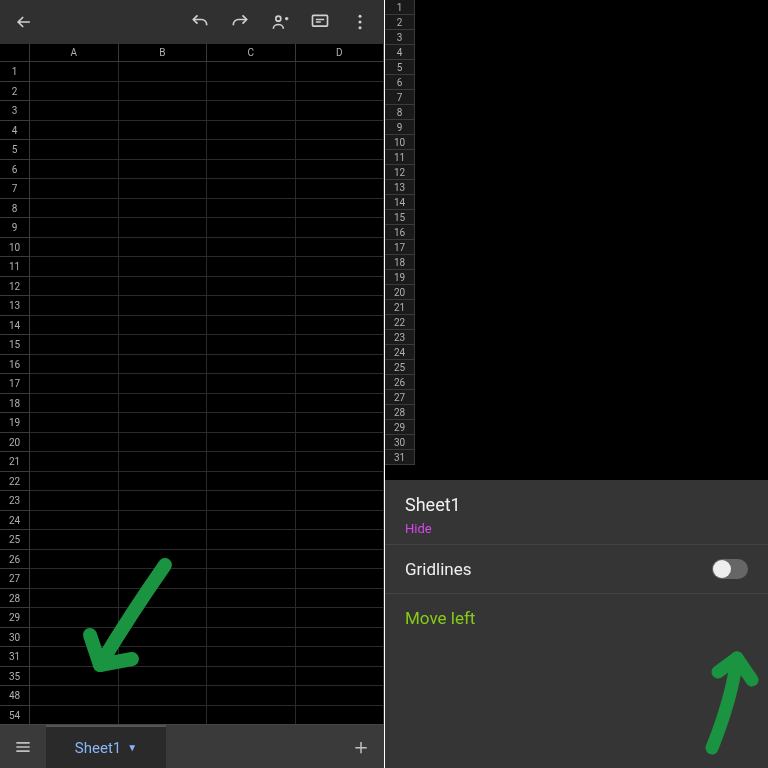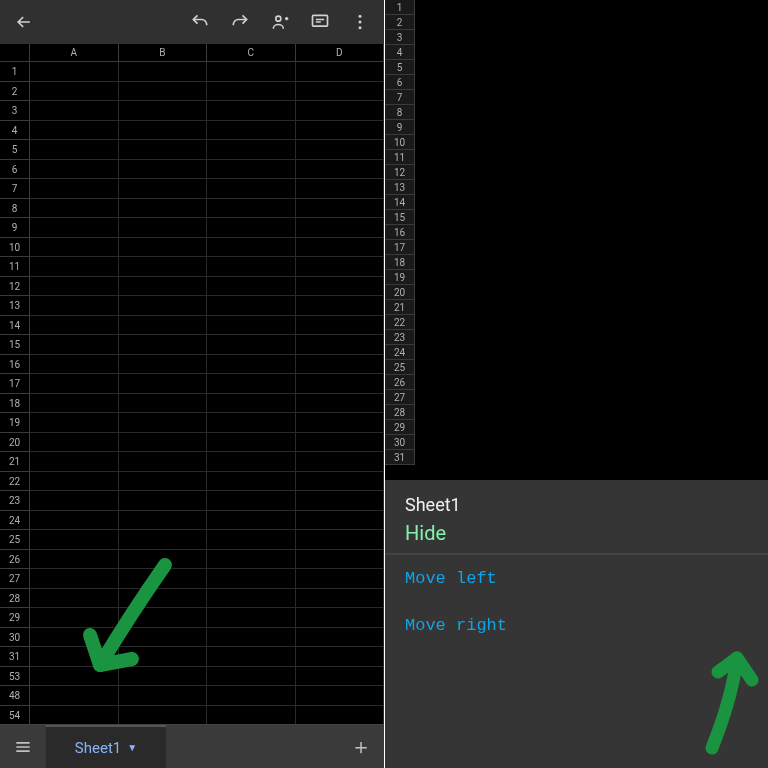--- a/index.html
+++ b/index.html
@@ -78,28 +78,28 @@
   .black-cell { flex: 1; background: #000; }
 
   .sheet-menu {
     position: absolute; left: 0; right: 0; bottom: 0; height: 288px;
     background: #353535;
   }
   .sheet-menu-title {
     padding: 14px 20px 10px 20px; font-size: 18px; color: #f0f0f0;
   }
   .sheet-menu-hide-partial {
-    padding: 0 20px 8px 20px; font-size: 20px; color: #86efac;
+    padding: 0 20px 8px 20px; font-size: 13px; color: #d946ef;
     margin-top: -4px;
   }
   .menu-item {
     display: flex; align-items: center; padding: 14px 20px;
     font-size: 17px; color: #f0f0f0;
   }
-  .menu-item.disabled { color: #0ea5e9; font-family: Liberation Mono, monospace; }
+  .menu-item.disabled { color: #84cc16; }
   .menu-item .item-right { margin-left: auto; display: flex; align-items: center; gap: 10px; }
   .no-color-circle {
     width: 22px; height: 22px; border-radius: 50%; border: 1px solid #555;
     position: relative;
   }
   .no-color-circle::after {
     content: ''; position: absolute; width: 24px; height: 1px; background: #c33;
     top: 10px; left: -1px; transform: rotate(45deg);
   }
   .chev { color: #c0c0c0; font-size: 18px; }
@@ -382,21 +382,21 @@
             <div class="cell"></div>
           </div>
           <div class="g-row">
             <div class="rowhead">31</div>
             <div class="cell"></div>
             <div class="cell"></div>
             <div class="cell"></div>
             <div class="cell"></div>
           </div>
           <div class="g-row">
-            <div class="rowhead">53</div>
+            <div class="rowhead">35</div>
             <div class="cell"></div>
             <div class="cell"></div>
             <div class="cell"></div>
             <div class="cell"></div>
           </div>
           <div class="g-row">
             <div class="rowhead">48</div>
             <div class="cell"></div>
             <div class="cell"></div>
             <div class="cell"></div>
@@ -558,26 +558,31 @@
             <div class="rowhead2">31</div>
             <div class="black-cell"></div>
           </div>
         </div>
     </div>
 
     <div class="sheet-menu">
       <div class="sheet-menu-title">Sheet1</div>
       <div class="sheet-menu-hide-partial">Hide</div>
       <div class="menu-sep"></div>
+      <div class="menu-item">
+        <span>Gridlines</span>
+        <span class="item-right">
+          <span class="toggle">
+              <span class="knob"></span>
+            </span>
+        </span>
+      </div>
       <div class="menu-sep"></div>
       <div class="menu-item disabled">
         <span>Move left</span>
-      </div>
-      <div class="menu-item disabled" style="padding-bottom:6px;">
-        <span>Move right</span>
       </div>
     </div>
 
     <svg class="arrow-svg" style="right:6px; bottom:10px;" width="80" height="120">
       <path d="M30 110 Q 50 60 55 20" stroke="#1a9440" stroke-width="13" fill="none" stroke-linecap="round"></path>
       <path d="M55 20 L36 34 M55 20 L70 42" stroke="#1a9440" stroke-width="13" fill="none" stroke-linecap="round"></path>
     </svg>
   </div>
 </div>
 

